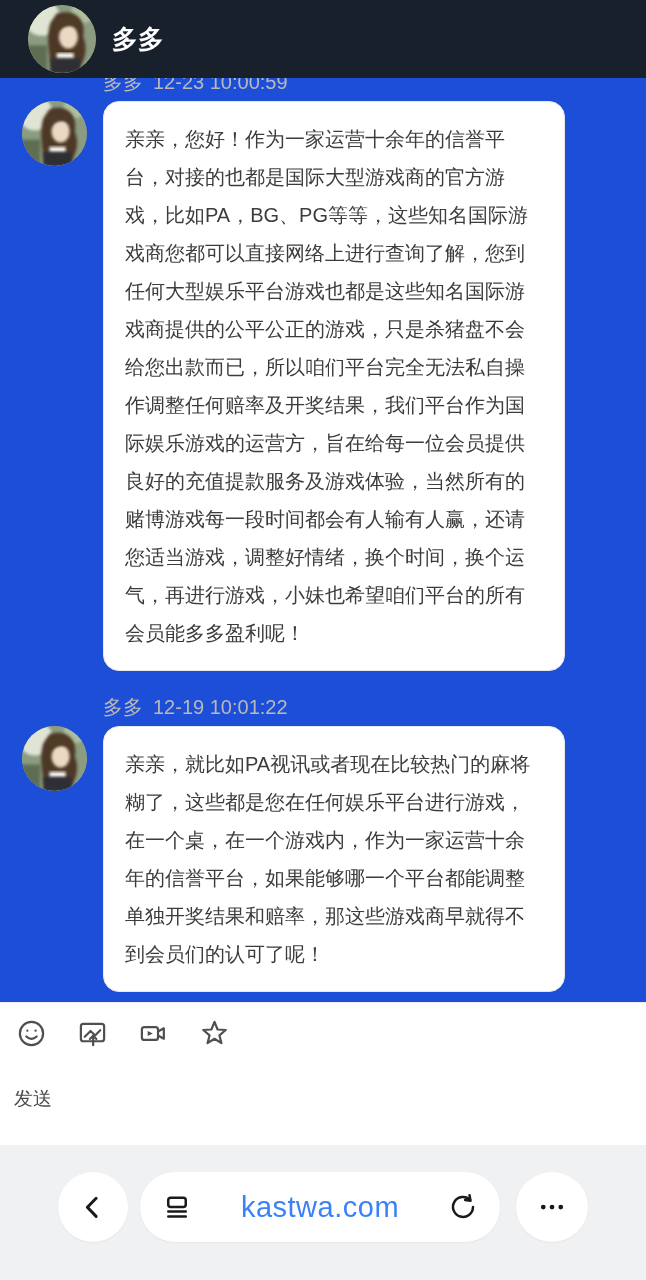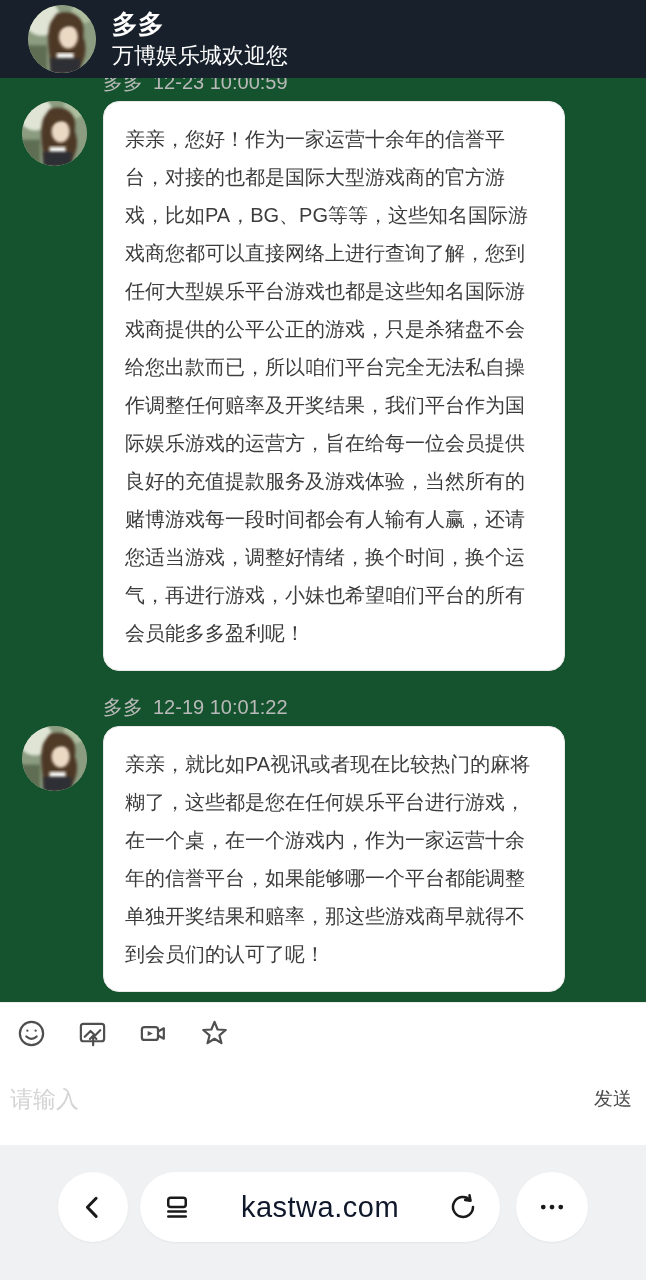--- a/index.html
+++ b/index.html
@@ -1,21 +1,21 @@
 <!DOCTYPE html>
 <html><head>
 <meta charset="utf-8">
 <style>
   * { margin:0; padding:0; box-sizing:border-box; }
   body { background:#fff; font-family:"Liberation Sans","DejaVu Sans",sans-serif; }
   .screen { position:relative; width:646px; height:1280px; overflow:hidden; background:#fff; margin:0 auto; }
 
   
   .chat-body { position:absolute; top:0; left:0; right:0; height:1002px;
-               background:#14532d; padding-top:70px; overflow:hidden; }
+               background:#1d4ed8; padding-top:70px; overflow:hidden; }
   .msg-meta { margin:0 0 7px 103px; font-size:20px; color:#b9b9b9; line-height:24px; }
   .msg-meta .sender { margin-right:10px; }
   .msg-row { display:flex; align-items:flex-start; padding-left:22px; }
   .msg-avatar { width:65px; height:65px; border-radius:50%; overflow:hidden; flex:none; background:#8b9c80; }
   .msg-avatar svg, .header-avatar svg { display:block; width:100%; height:100%; }
   .bubble { margin-left:16px; width:462px; background:#fff; border:1px solid #e9e9e9;
             border-radius:16px; padding:18px 21px; font-size:20px; line-height:38px;
             color:#3c3c3c; word-break:break-all; }
   .meta-2 { margin-top:24px; }
 
@@ -45,21 +45,21 @@
   
   .browser-bar { position:absolute; top:1145px; left:0; right:0; height:135px; background:#f0f1f3; z-index:10; }
   .nav-circle { position:absolute; top:27px; height:70px; border-radius:50%; background:#fff;
                 border:none; display:flex; align-items:center; justify-content:center;
                 box-shadow:0 1px 2px rgba(0,0,0,0.05); cursor:pointer; }
   .back-btn { left:58px; width:70px; }
   .more-btn { left:516px; width:72px; }
   .url-pill { position:absolute; left:140px; top:27px; width:360px; height:70px; border-radius:35px;
               background:#fff; display:flex; align-items:center; justify-content:space-between;
               padding:0 22px; box-shadow:0 1px 2px rgba(0,0,0,0.05); cursor:pointer; }
-  .url-text { font-size:29px; font-weight:500; color:#0f172a; letter-spacing:0.5px; }
+  .url-text { font-size:29px; font-weight:500; color:#3b82f6; letter-spacing:0.5px; }
   .chrome-icon { width:30px; height:30px; stroke:#1a1a1a; fill:none;
                  stroke-width:2; stroke-linecap:round; stroke-linejoin:round; }
   .hidden-defs { position:absolute; width:0; height:0; overflow:hidden; }
 </style>
 </head>
 <body>
 
 <svg class="hidden-defs" aria-hidden="true">
   <defs>
     <clipPath id="av-clip">
@@ -119,21 +119,20 @@
   </main>
 
   <header class="chat-header">
     <div class="header-avatar">
       <svg viewBox="0 0 64 64">
           <use href="#avatar-art"></use>
         </svg>
     </div>
     <div class="header-text">
       <div class="header-name">多多</div>
-      <div class="header-subtitle">万博娱乐城欢迎您</div>
     </div>
   </header>
 
   <div class="composer">
     <div class="toolbar">
       <button class="tool-btn">
         <svg viewBox="0 0 24 24">
           <circle cx="12" cy="12" r="9"></circle>
           <circle cx="8.8" cy="9.8" r="0.9" fill="#4f4f4f" stroke="none"></circle>
           <circle cx="15.2" cy="9.8" r="0.9" fill="#4f4f4f" stroke="none"></circle>
@@ -155,21 +154,20 @@
           <path d="M15.5 13.5 L20 16 V8 L15.5 10.5"></path>
         </svg>
       </button>
       <button class="tool-btn">
         <svg viewBox="0 0 24 24">
           <path d="M12 3 L14.4 8.9 L20.7 9.3 L15.8 13.4 L17.4 19.5 L12 16.1 L6.6 19.5 L8.2 13.4 L3.3 9.3 L9.6 8.9 Z"></path>
         </svg>
       </button>
     </div>
     <div class="input-row">
-      <input class="chat-input" type="text" placeholder="请输入" style="">
       <button class="send-button">发送</button>
     </div>
   </div>
 
   <nav class="browser-bar">
     <button class="nav-circle back-btn">
       <svg class="chrome-icon" viewBox="0 0 24 24" style="stroke-width:2.4">
         <path d="M14.5 5 L7.5 12.2 L14.5 19.5"></path>
       </svg>
     </button>

